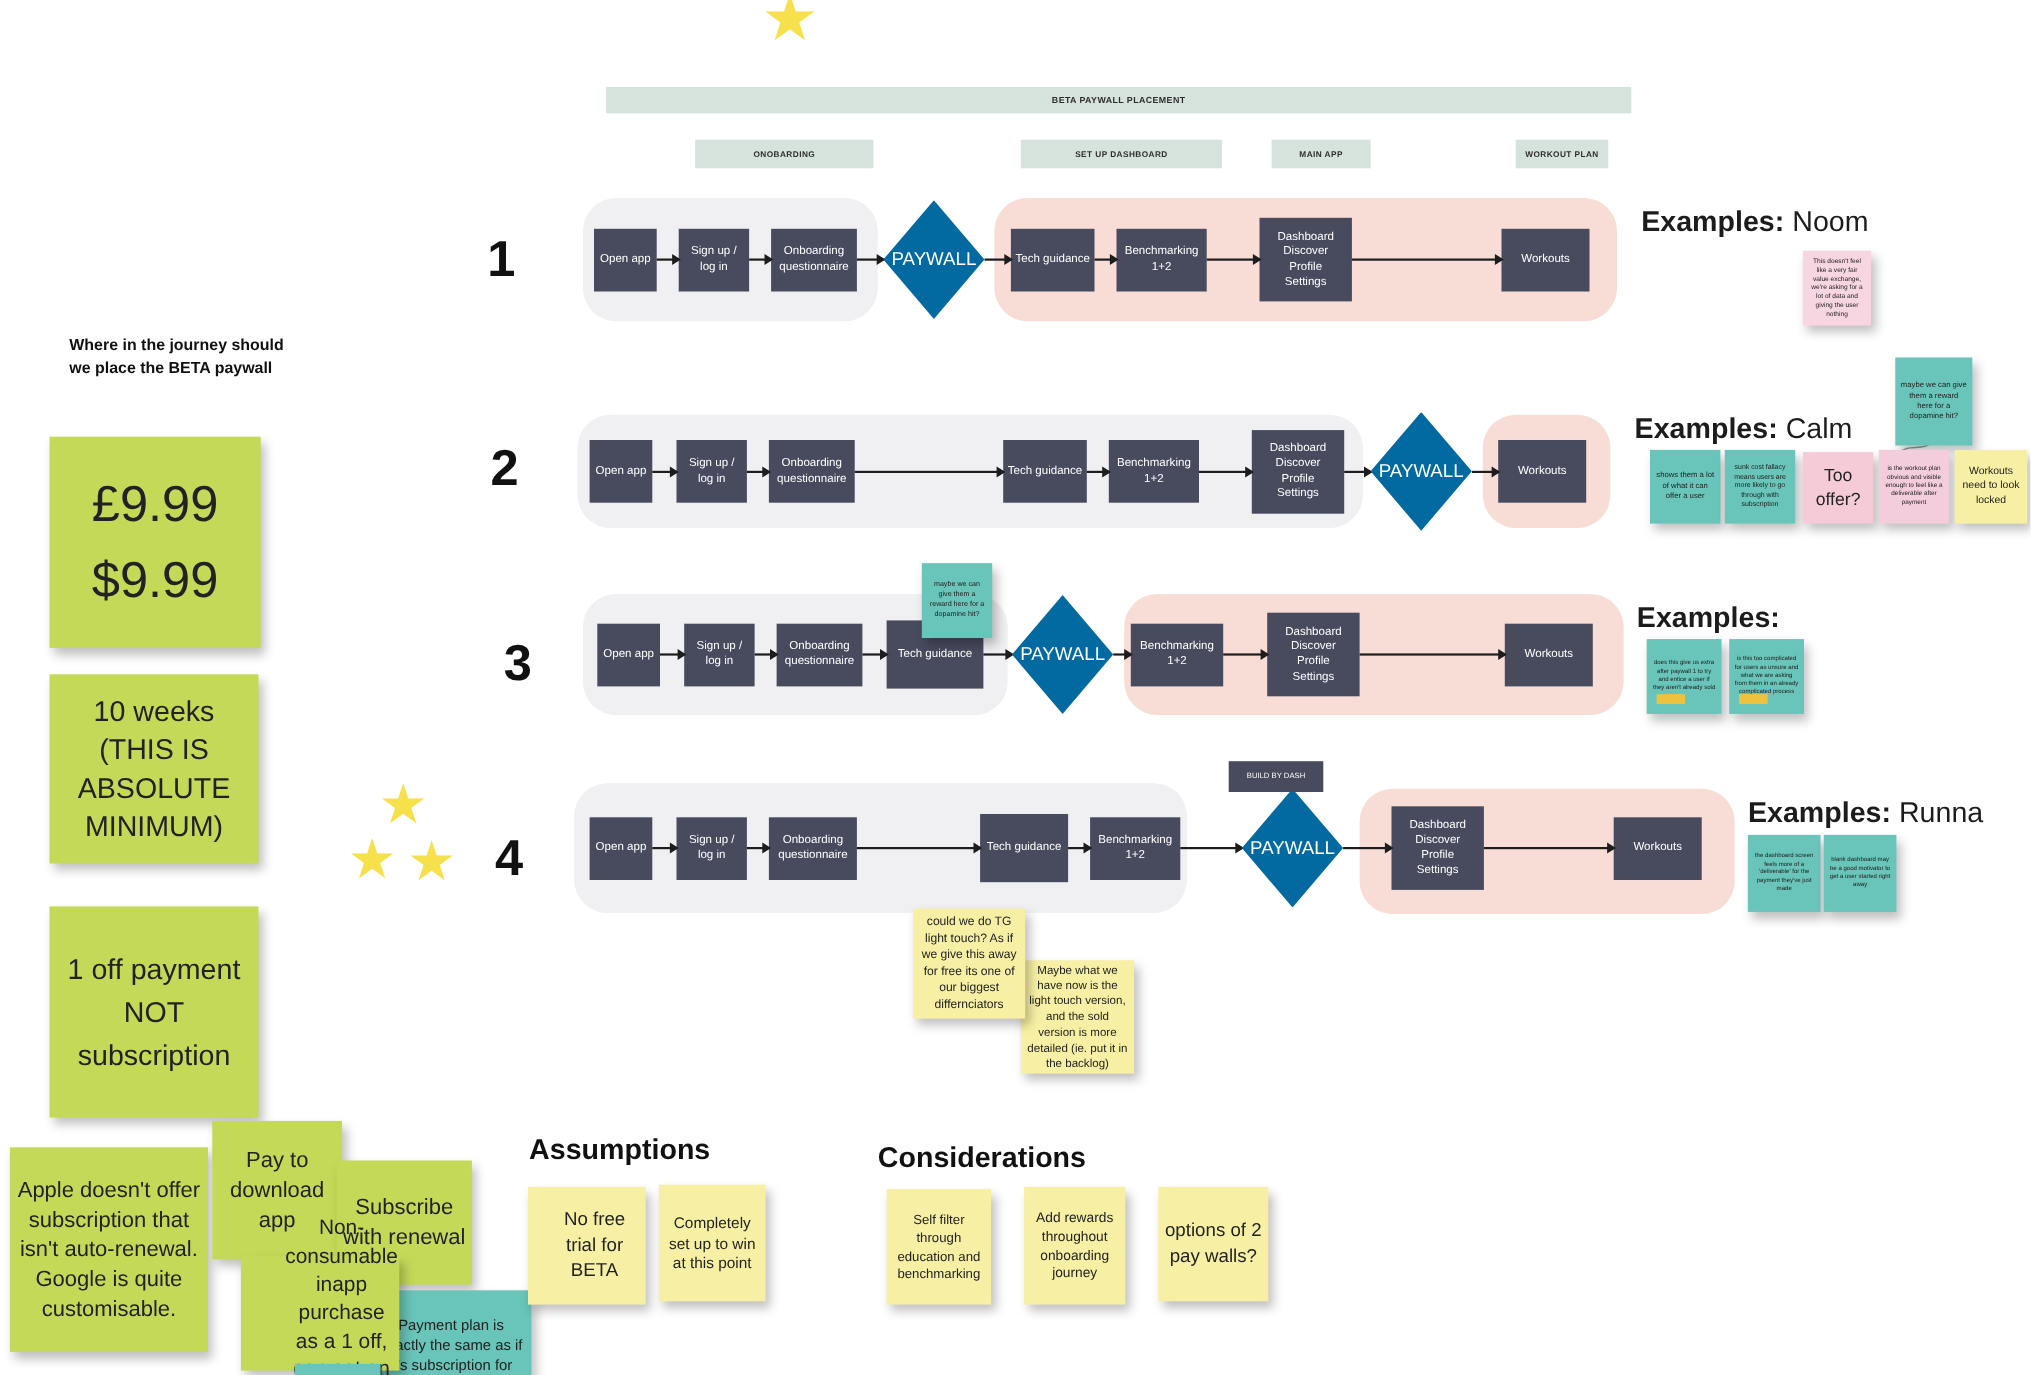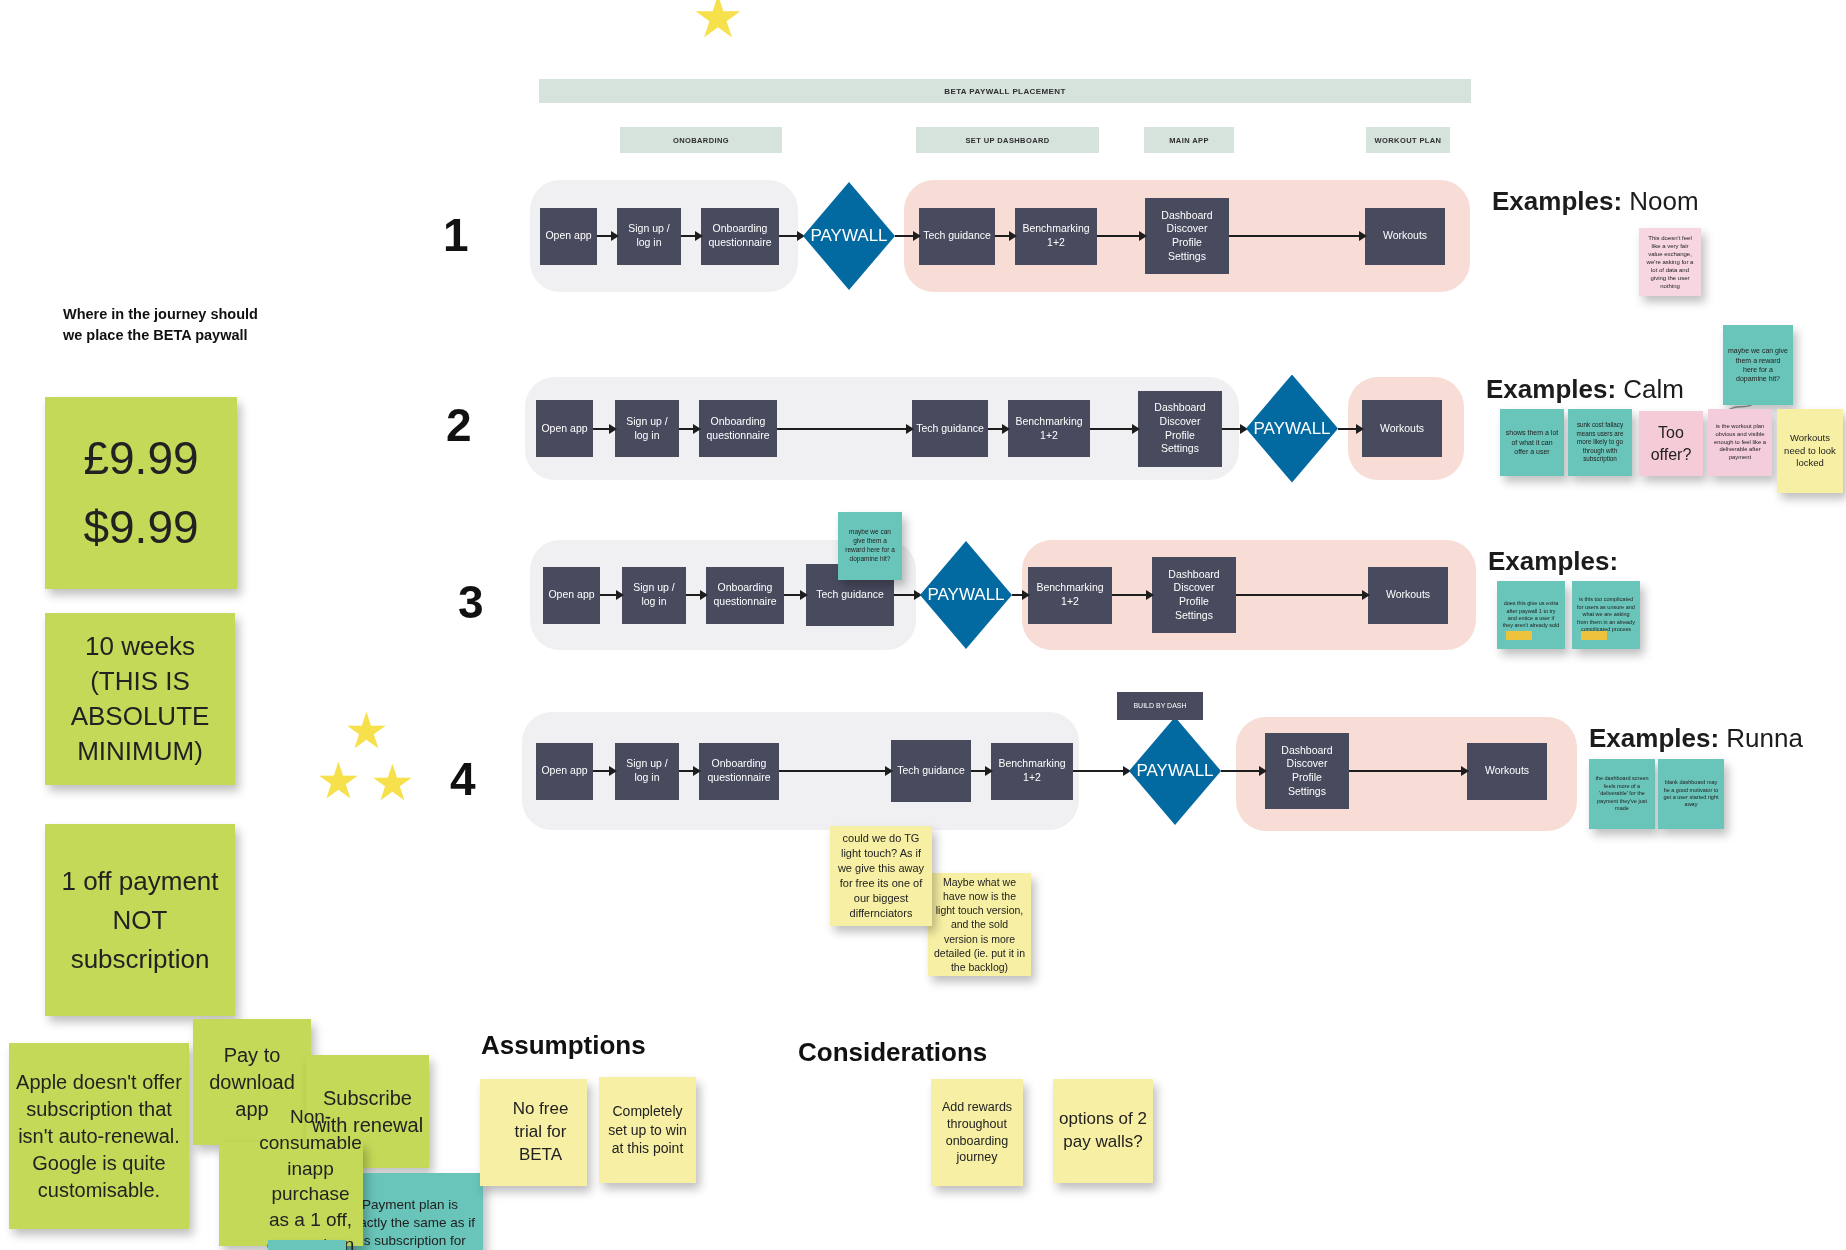--- a/index.html
+++ b/index.html
@@ -15,21 +15,21 @@
   .arr::after{content:"";position:absolute;right:-2px;top:-4px;border-left:8px solid #1d1d1d;
     border-top:5px solid transparent;border-bottom:5px solid transparent;}
   .paywall{flex:none;width:92px;height:108px;background:#0369a1;color:#fff;font-size:17px;
     clip-path:polygon(50% 0,100% 50%,50% 100%,0 50%);display:flex;align-items:center;justify-content:center;}
   .track{position:absolute;border-radius:30px;z-index:1;}
   .t-gray{background:#f0eff1;}
   .t-pink{background:#f7ddd6;}
   .rownum{position:absolute;font-size:46px;font-weight:700;color:#111;z-index:2;}
   
   .mint{background:#d6e2dc;color:#2e2e2e;display:flex;align-items:center;justify-content:center;
-    font-weight:700;letter-spacing:.4px;}
+    font-weight:700;letter-spacing:.4px;margin-left:12px;}
   
   .sticky{position:absolute;display:flex;align-items:center;justify-content:center;text-align:center;
     color:#222;box-shadow:4px 6px 9px rgba(0,0,0,.25);box-sizing:border-box;padding:5px;z-index:4;line-height:1.35;}
   .s-green{background:#c5d958;}
   .s-teal{background:#69c4b9;}
   .s-pink{background:#f4cddc;}
   .s-yellow{background:#f7f0a4;}
   .hl{position:absolute;left:9px;bottom:9px;width:26px;height:9px;background:#edc23c;}
   .examples{position:absolute;font-size:26px;z-index:3;white-space:nowrap;}
   .examples b{font-weight:700;}
@@ -129,21 +129,21 @@
     <span>Calm</span>
   </div>
   <div class="sticky s-teal tiny" style="left:1723px;top:325px;width:70px;height:80px;font-size:7px;">maybe we can give them a reward here for a dopamine hit?</div>
   <svg class="abs" style="left:1712px;top:398px;z-index:3;" width="56" height="18" viewBox="0 0 56 18">
     <path d="M46,2 C36,14 24,4 14,14" fill="none" stroke="#9a9a9a" stroke-width="1.5"></path>
   </svg>
   <div class="sticky s-teal tiny" style="left:1500px;top:409px;width:64px;height:67px;font-size:7px;">shows them a lot of what it can offer a user</div>
   <div class="sticky s-teal tiny" style="left:1568px;top:409px;width:64px;height:67px;font-size:6.3px;">sunk cost fallacy means users are more likely to go through with subscription</div>
   <div class="sticky s-pink" style="left:1639px;top:411px;width:64px;height:65px;font-size:16px;background:#f5cbd8;">Too offer?</div>
   <div class="sticky s-pink tiny" style="left:1708px;top:409px;width:64px;height:67px;font-size:5.8px;">is the workout plan obvious and visible enough to feel like a deliverable after payment</div>
-  <div class="sticky s-yellow" style="left:1777px;top:409px;width:66px;height:84px;font-size:9.5px;text-align:center;">Workouts need to look locked</div>
+  <div class="sticky s-yellow" style="left:1777px;top:409px;width:66px;height:67px;font-size:9.5px;text-align:center;">Workouts need to look locked</div>
 
   <div class="rownum" style="left:458px;top:575px;">3</div>
   <div class="track t-gray" style="left:530px;top:540px;width:386px;height:110px;"></div>
   <div class="track t-pink" style="left:1022px;top:540px;width:454px;height:110px;"></div>
   <div class="flow" style="left:543px;top:540px;height:110px;">
     <div class="node" style="width:57px;">Open app</div>
     <div class="arr" style="width:22px;"></div>
     <div class="node" style="width:64px;">Sign up /
 log in</div>
     <div class="arr" style="width:20px;"></div>
@@ -212,16 +212,17 @@
   <div class="sticky s-teal tiny" style="left:1589px;top:759px;width:66px;height:70px;font-size:5.5px;">the dashboard screen feels more of a 'deliverable' for the payment they've just made</div>
   <div class="sticky s-teal tiny" style="left:1658px;top:759px;width:66px;height:70px;font-size:5.5px;">blank dashboard may be a good motivator to get a user started right away</div>
   <div class="sticky s-yellow" style="left:830px;top:826px;width:102px;height:100px;font-size:11px;z-index:5;">could we do TG light touch? As if we give this away for free its one of our biggest differnciators</div>
   <div class="sticky s-yellow" style="left:928px;top:873px;width:103px;height:103px;font-size:10.5px;">Maybe what we have now is the light touch version, and the sold version is more detailed (ie. put it in the backlog)</div>
 
   <div class="sectitle" style="left:481px;top:1030px;">Assumptions</div>
   <div class="sticky s-yellow" style="left:480px;top:1079px;width:107px;height:107px;font-size:17px;padding-left:19px;">No free trial for BETA</div>
   <div class="sticky s-yellow" style="left:599px;top:1077px;width:97px;height:106px;font-size:14px;">Completely set up to win at this point</div>
 
   <div class="sectitle" style="left:798px;top:1037px;">Considerations</div>
+  <div class="sticky s-yellow" style="left:806px;top:1081px;width:95px;height:105px;font-size:12px;">Self filter through education and benchmarking</div>
   <div class="sticky s-yellow" style="left:931px;top:1079px;width:92px;height:107px;font-size:12.5px;">Add rewards throughout onboarding journey</div>
   <div class="sticky s-yellow" style="left:1053px;top:1079px;width:100px;height:104px;font-size:17px;">options of 2 pay walls?</div>
 
 </div>
 
 </body></html>

